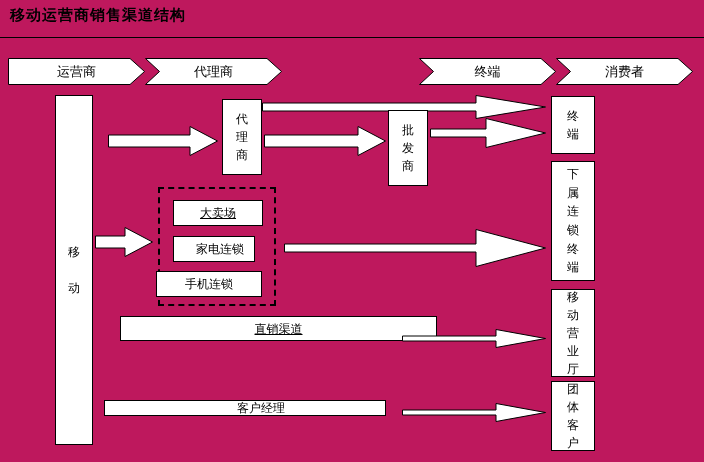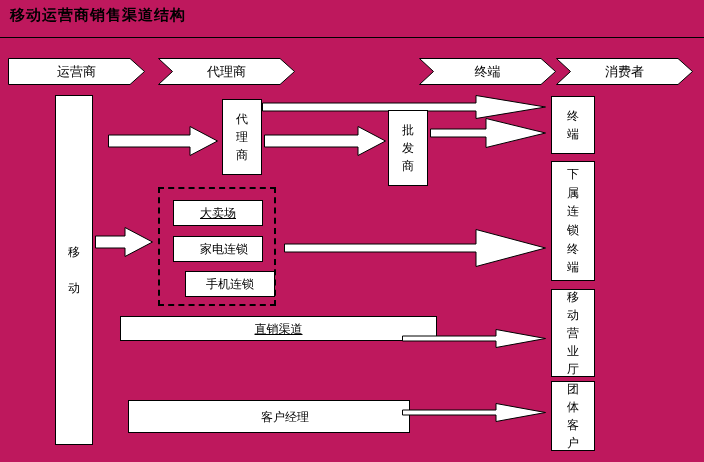--- a/index.html
+++ b/index.html
@@ -48,21 +48,21 @@
 
   <div class="title">移动运营商销售渠道结构</div>
   <div class="title-rule"></div>
 
   <div class="chev" style="left:8px;">
     <svg width="137" height="27" viewBox="0 0 137 27">
       <polygon points="0.5,0.5 122,0.5 136.5,13.5 122,26.5 0.5,26.5"></polygon>
     </svg>
     <span class="chev-label">运营商</span>
   </div>
-  <div class="chev" style="left:158px;">
+  <div class="chev" style="left:145px;">
     <svg width="137" height="27" viewBox="0 0 137 27">
       <polygon points="0.5,0.5 122,0.5 136.5,13.5 122,26.5 0.5,26.5 14.5,13.5"></polygon>
     </svg>
     <span class="chev-label">代理商</span>
   </div>
   <div class="chev" style="left:556px;">
     <svg width="137" height="27" viewBox="0 0 137 27">
       <polygon points="0.5,0.5 122,0.5 136.5,13.5 122,26.5 0.5,26.5 14.5,13.5"></polygon>
     </svg>
     <span class="chev-label">消费者</span>
@@ -99,22 +99,22 @@
 
   <svg class="arrow" style="left:430px;top:118px;" width="116" height="30" viewBox="0 0 116 30">
     <polygon points="0.5,11 56,11 56,0.5 115.5,15 56,29.5 56,19 0.5,19"></polygon>
   </svg>
 
   <div class="box" style="left:551px;top:96px;width:44px;height:58px;">终
 端</div>
 
   <div class="dashed-group" style="left:158px;top:187px;width:118px;height:119px;"></div>
   <div class="box" style="left:173px;top:200px;width:90px;height:26px;text-decoration:underline;">大卖场</div>
-  <div class="box" style="left:173px;top:236px;width:90px;height:26px;padding-left:12px;">家电连锁</div>
-  <div class="box" style="left:185px;top:271px;width:90px;height:26px;">手机连锁</div>
+  <div class="box" style="left:173px;top:236px;width:82px;height:26px;padding-left:12px;">家电连锁</div>
+  <div class="box" style="left:156px;top:271px;width:106px;height:26px;">手机连锁</div>
 
   <svg class="arrow" style="left:95px;top:227px;" width="58" height="30" viewBox="0 0 58 30">
     <polygon points="0.5,9 30,9 30,0.5 57.5,15 30,29.5 30,21 0.5,21"></polygon>
   </svg>
 
   <svg class="arrow" style="left:284px;top:229px;" width="262" height="38" viewBox="0 0 262 38">
     <polygon points="0.5,15 192,15 192,0.5 261.5,19 192,37.5 192,23 0.5,23"></polygon>
   </svg>
 
   <div class="box chain-box" style="left:551px;top:161px;width:44px;height:120px;">下
@@ -129,21 +129,21 @@
   <svg class="arrow" style="left:402px;top:329px;" width="144" height="19" viewBox="0 0 144 19">
     <polygon points="0.5,7 94,7 94,0.5 143.5,9.5 94,18.5 94,12 0.5,12"></polygon>
   </svg>
 
   <div class="box" style="left:551px;top:289px;width:44px;height:88px;">移
 动
 营
 业
 厅</div>
 
-  <div class="box" style="left:128px;top:400px;width:282px;height:33px;padding-left:32px;">客户经理</div>
+  <div class="box" style="left:104px;top:400px;width:282px;height:16px;padding-left:32px;">客户经理</div>
 
   <svg class="arrow" style="left:402px;top:403px;" width="144" height="19" viewBox="0 0 144 19">
     <polygon points="0.5,7 94,7 94,0.5 143.5,9.5 94,18.5 94,12 0.5,12"></polygon>
   </svg>
 
   <div class="box" style="left:551px;top:381px;width:44px;height:70px;">团
 体
 客
 户</div>
 

